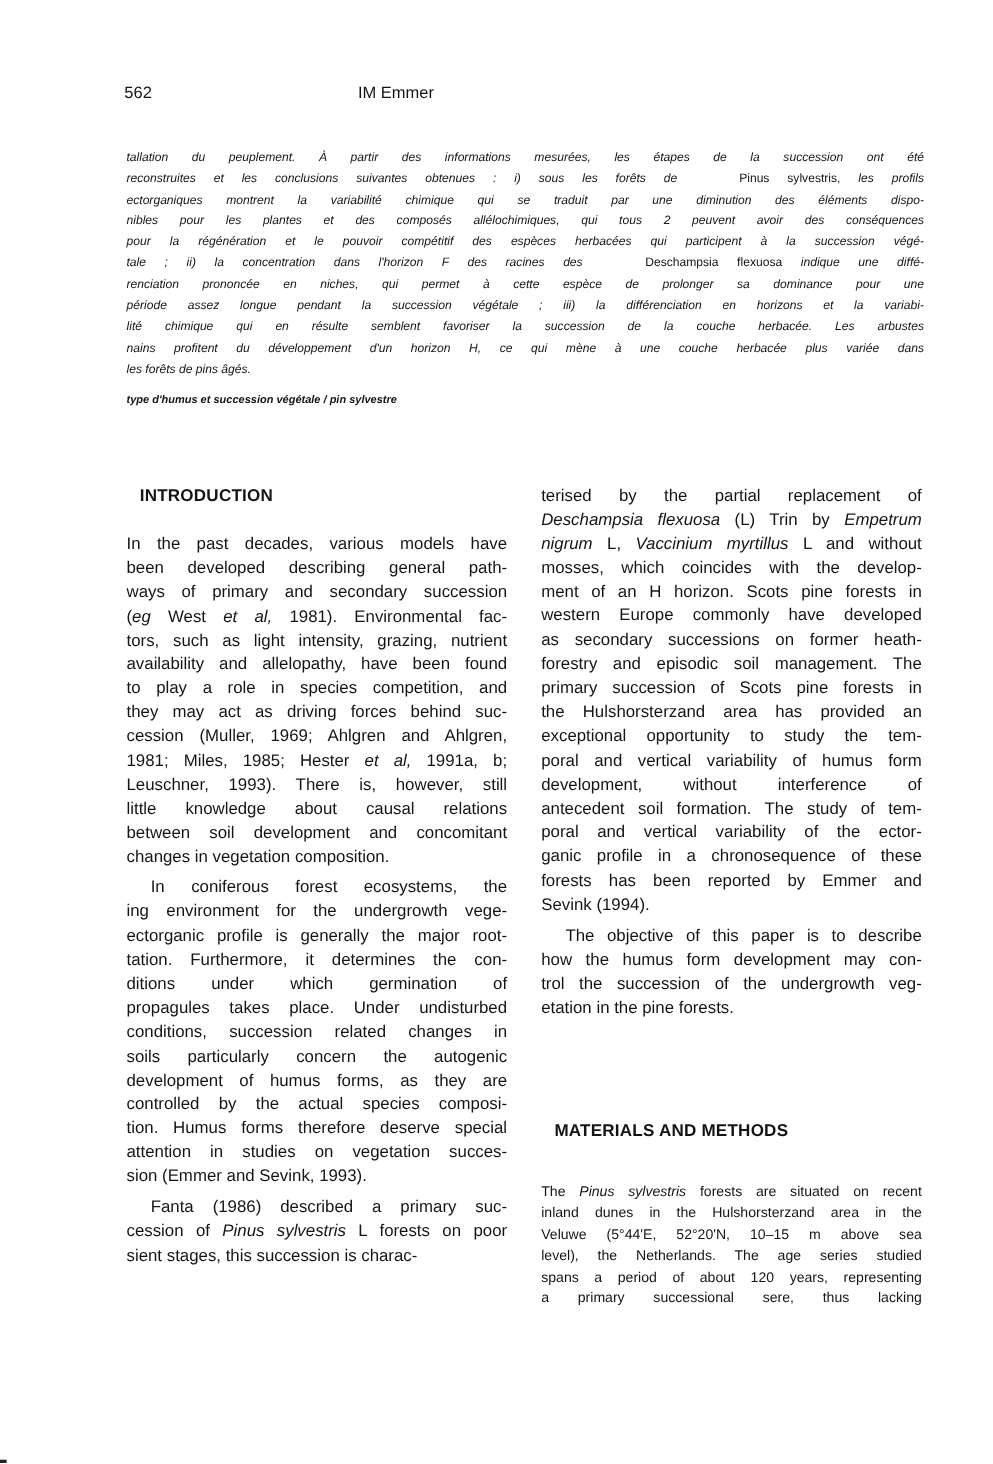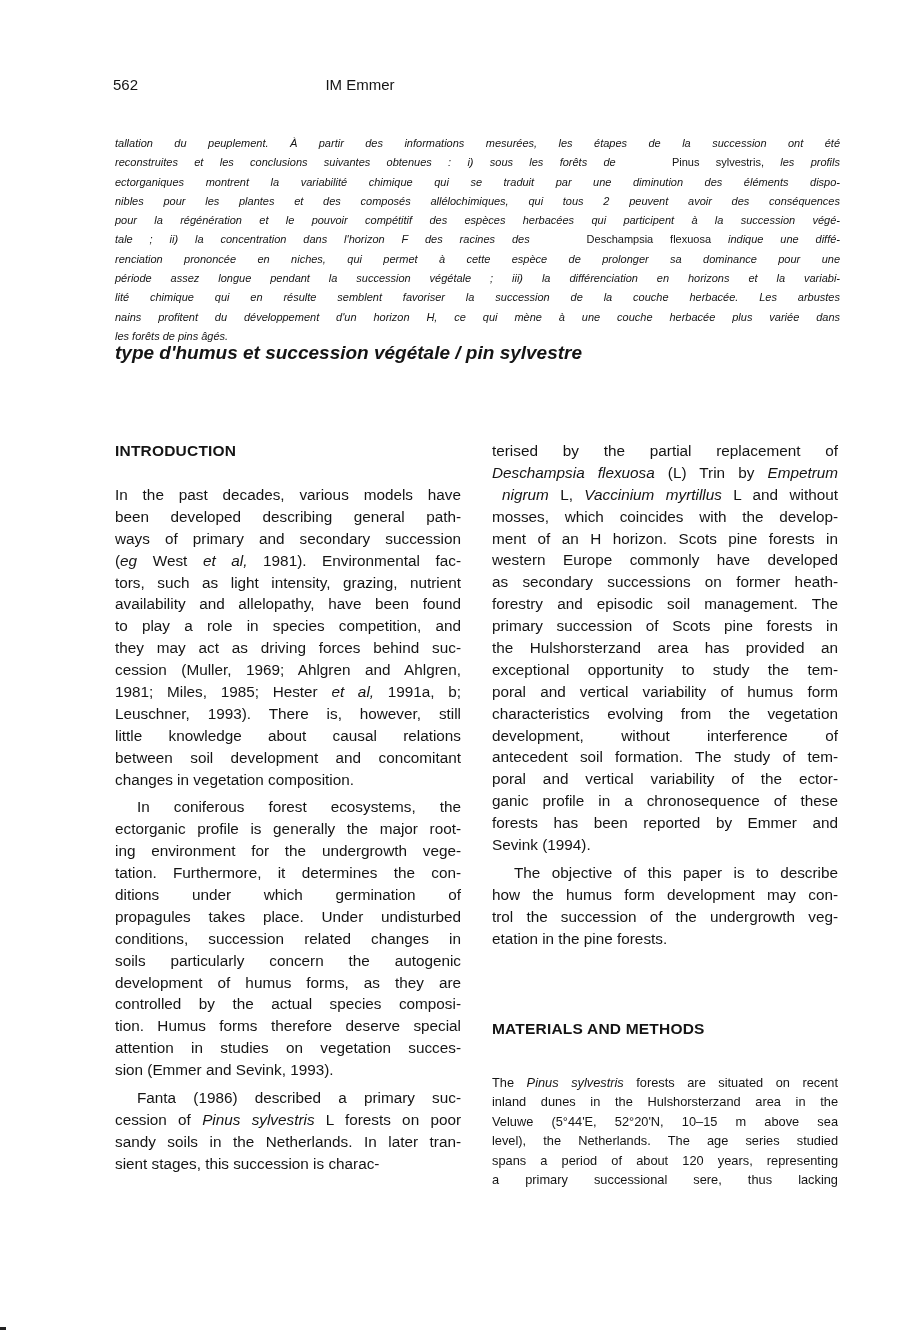--- a/index.html
+++ b/index.html
@@ -5,27 +5,27 @@
   html, body { margin: 0; padding: 0; background: #ffffff; }
   body { width: 903px; height: 1331px; position: relative; overflow: hidden; color: #141414; font-family: "Liberation Sans", sans-serif; }
   .abs { position: absolute; }
   .running-head { top: 76px; font-size: 15px; }
   #page-number { left: 113px; }
   #running-author { left: 0; width: 720px; text-align: center; }
   .abstract { left: 115px; width: 725px; top: 134px; font-style: italic; font-size: 11px; line-height: 19.3px; }
   .abstract .line { display: block; white-space: nowrap; text-align: justify; text-align-last: justify; height: 19.3px; }
   .abstract .line.last { text-align-last: left; }
   .abstract .roman { font-style: normal; padding-left: 40px; }
-  .keywords { left: 115px; top: 342px; font-style: italic; font-weight: bold; font-size: 19px; }
+  .keywords { left: 115px; top: 358px; font-style: italic; font-weight: bold; font-size: 10px; }
   .col { position: absolute; width: 346px; font-size: 15.3px; }
   .col .line { display: block; white-space: nowrap; text-align: justify; text-align-last: justify; height: 21.9px; line-height: 21.9px; }
   .col .line.last { text-align-last: left; }
   .col .line.indent { text-indent: 22px; }
   .col .gap { height: 6px; }
-  .heading { font-weight: bold; font-size: 15.5px; letter-spacing: 0.2px; }
+  .heading { font-weight: bold; font-size: 15.5px; letter-spacing: 0.2px; margin-left: 12px; }
   #col-left { left: 115px; top: 484px; }
   #col-right { left: 492px; top: 440px; }
   #intro-heading { left: 115px; top: 442px; }
   #mm-heading { left: 492px; top: 1020px; }
   #mm-body { left: 492px; top: 1073px; width: 346px; font-size: 12.8px; }
   #mm-body .line { display: block; white-space: nowrap; text-align: justify; text-align-last: justify; height: 19.4px; line-height: 19.4px; }
   .scan-mark { left: 0; top: 1327px; width: 6px; height: 3px; background: #222; }
 </style>
 </head>
 <body>
@@ -61,52 +61,50 @@
     <span class="line"><span>to play a role in species competition, and</span></span>
     <span class="line"><span>they may act as driving forces behind suc-</span></span>
     <span class="line"><span>cession (Muller, 1969; Ahlgren and Ahlgren,</span></span>
     <span class="line"><span>1981; Miles, 1985; Hester </span><span style="font-style: italic;">et al,</span><span> 1991a, b;</span></span>
     <span class="line"><span>Leuschner, 1993). There is, however, still</span></span>
     <span class="line"><span>little knowledge about causal relations</span></span>
     <span class="line"><span>between soil development and concomitant</span></span>
     <span class="line last"><span>changes in vegetation composition.</span></span>
     <span class="line gap"></span>
     <span class="line indent"><span>In coniferous forest ecosystems, the</span></span>
+    <span class="line"><span>ing environment for the undergrowth vege-</span></span>
     <span class="line"><span>ectorganic profile is generally the major root-</span></span>
-    <span class="line"><span>ing environment for the undergrowth vege-</span></span>
     <span class="line"><span>tation. Furthermore, it determines the con-</span></span>
     <span class="line"><span>ditions under which germination of</span></span>
     <span class="line"><span>propagules takes place. Under undisturbed</span></span>
     <span class="line"><span>conditions, succession related changes in</span></span>
     <span class="line"><span>soils particularly concern the autogenic</span></span>
     <span class="line"><span>development of humus forms, as they are</span></span>
     <span class="line"><span>controlled by the actual species composi-</span></span>
     <span class="line"><span>tion. Humus forms therefore deserve special</span></span>
     <span class="line"><span>attention in studies on vegetation succes-</span></span>
     <span class="line last"><span>sion (Emmer and Sevink, 1993).</span></span>
     <span class="line gap"></span>
     <span class="line indent"><span>Fanta (1986) described a primary suc-</span></span>
     <span class="line"><span>cession of </span><span style="font-style: italic;">Pinus sylvestris</span><span> L forests on poor</span></span>
-    <span class="line"><span>sandy soils in the Netherlands. In later tran-</span></span>
     <span class="line last"><span>sient stages, this succession is charac-</span></span>
   </div>
 <div id="col-right" class="col">
     <span class="line"><span>terised by the partial replacement of</span></span>
     <span class="line"><span style="font-style: italic;">Deschampsia flexuosa</span><span> (L) Trin by </span><span style="font-style: italic;">Empetrum</span></span>
-    <span class="line"><span style="font-style: italic; margin-left: 10px;">nigrum</span><span> L, </span><span style="font-style: italic;">Vaccinium myrtillus</span><span> L and without</span></span>
+    <span class="line"><span style="font-style: italic;">nigrum</span><span> L, </span><span style="font-style: italic;">Vaccinium myrtillus</span><span> L and without</span></span>
     <span class="line"><span>mosses, which coincides with the develop-</span></span>
     <span class="line"><span>ment of an H horizon. Scots pine forests in</span></span>
     <span class="line"><span>western Europe commonly have developed</span></span>
     <span class="line"><span>as secondary successions on former heath-</span></span>
     <span class="line"><span>forestry and episodic soil management. The</span></span>
     <span class="line"><span>primary succession of Scots pine forests in</span></span>
     <span class="line"><span>the Hulshorsterzand area has provided an</span></span>
     <span class="line"><span>exceptional opportunity to study the tem-</span></span>
     <span class="line"><span>poral and vertical variability of humus form</span></span>
-    <span class="line"><span>characteristics evolving from the vegetation</span></span>
     <span class="line"><span>development, without interference of</span></span>
     <span class="line"><span>antecedent soil formation. The study of tem-</span></span>
     <span class="line"><span>poral and vertical variability of the ector-</span></span>
     <span class="line"><span>ganic profile in a chronosequence of these</span></span>
     <span class="line"><span>forests has been reported by Emmer and</span></span>
     <span class="line last"><span>Sevink (1994).</span></span>
     <span class="line gap"></span>
     <span class="line indent"><span>The objective of this paper is to describe</span></span>
     <span class="line"><span>how the humus form development may con-</span></span>
     <span class="line"><span>trol the succession of the undergrowth veg-</span></span>

